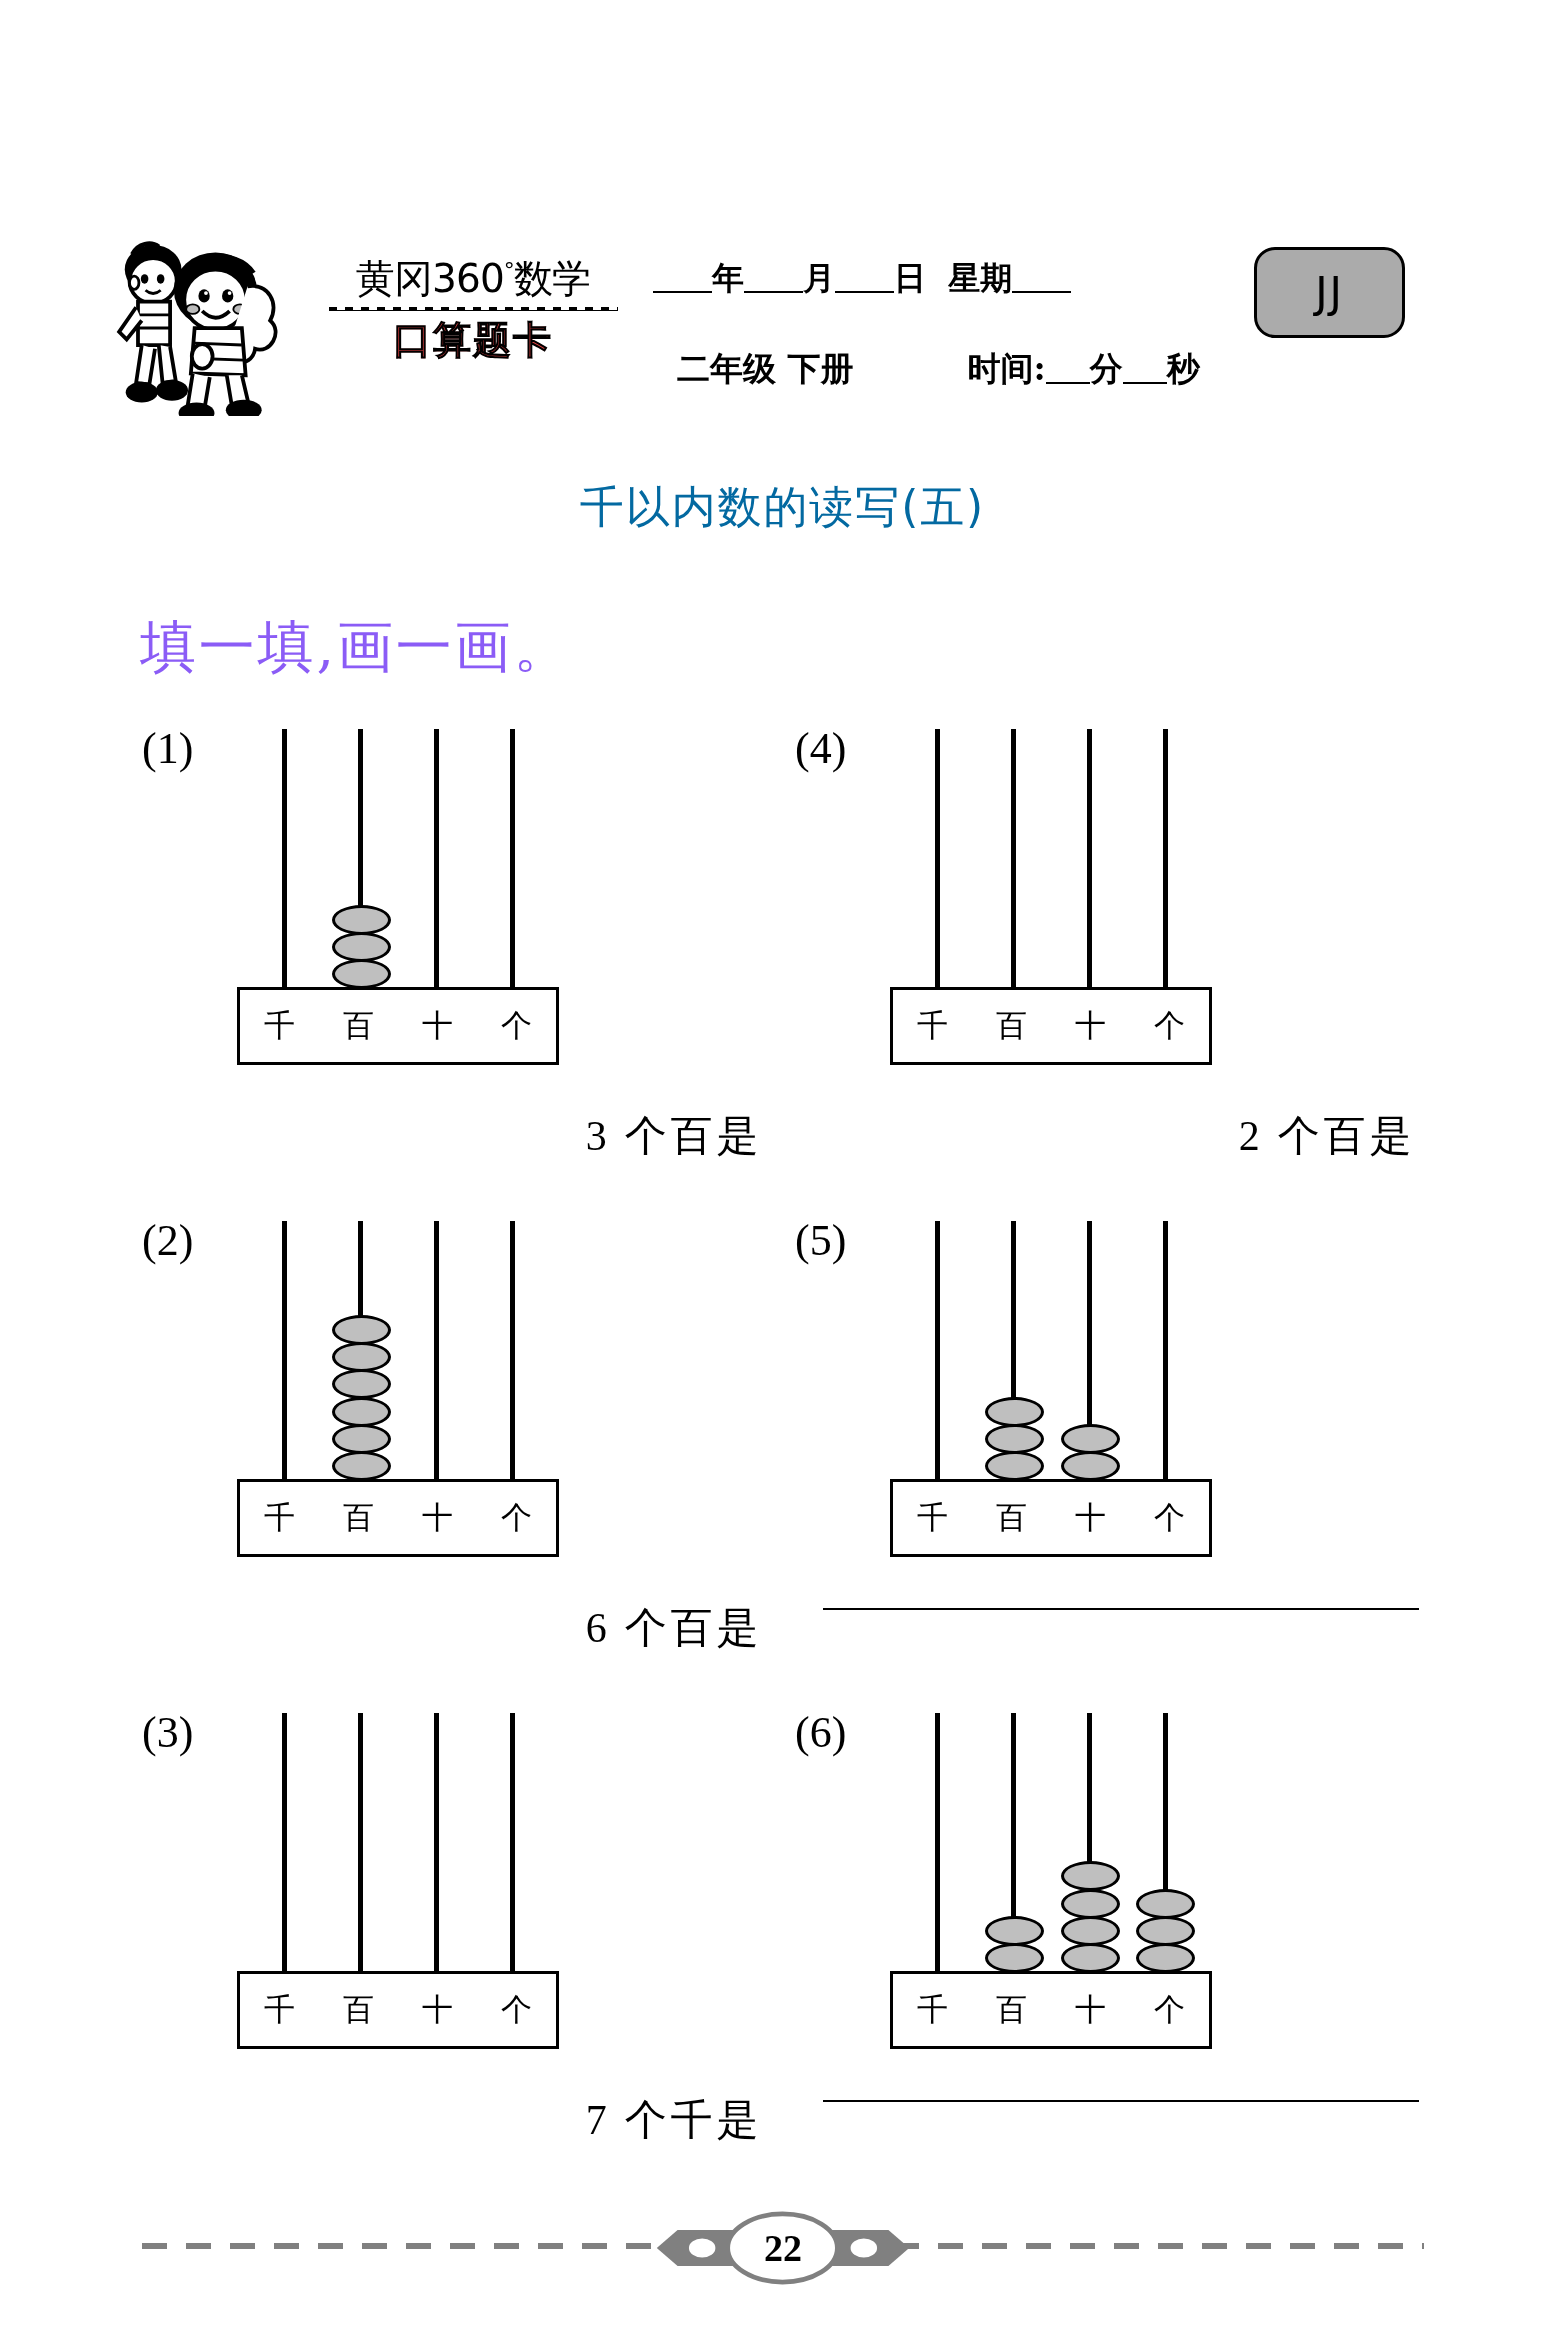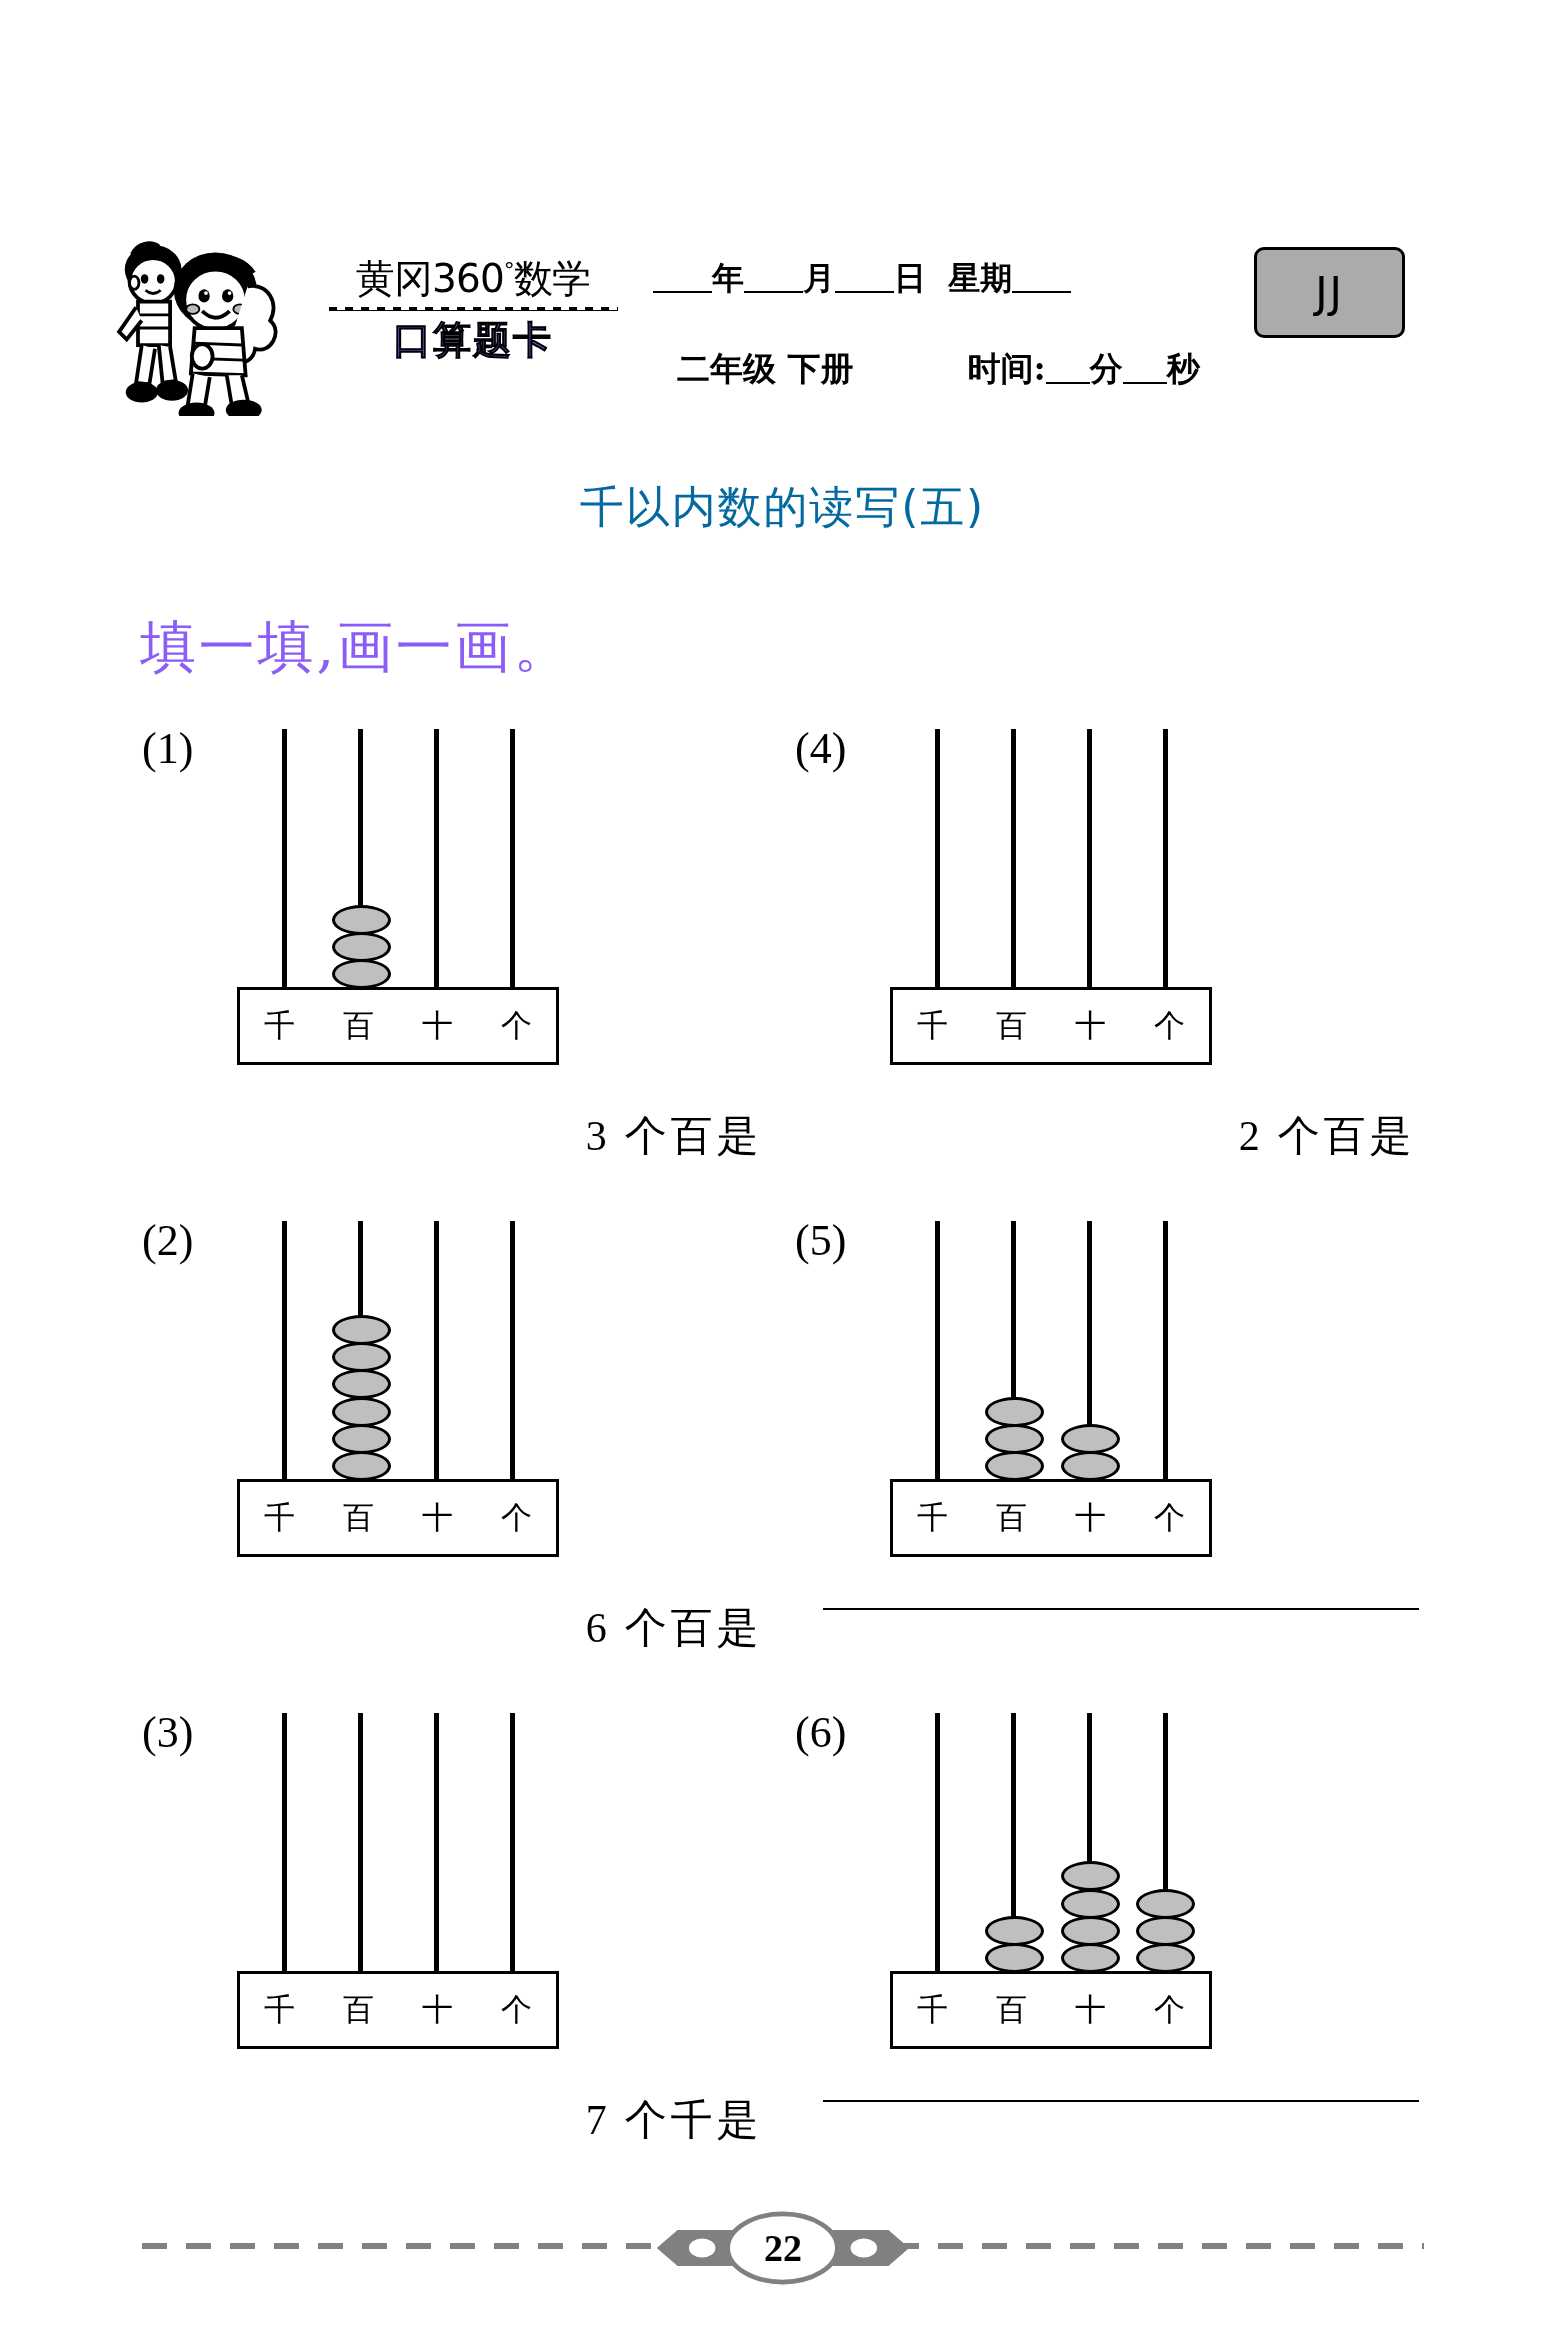--- a/index.html
+++ b/index.html
@@ -63,21 +63,21 @@
     border-bottom: 1.9px solid #000;
     width: 289px;
     margin-left: auto; margin-right: auto;
   }
   .brand-sub {
     font-family: "DejaVu Sans", sans-serif;
     font-weight: bold;
     font-size: 38px;
     line-height: 51px;
     letter-spacing: 1.9px;
-    color: #8b5cf6;
+    color: #ef4444;
     -webkit-text-stroke: 0.9px #000;
   }
 
   .date-row {
     position: absolute;
     left: 549px; top: 13.2px;
     font-family: "DejaVu Serif", serif;
     font-weight: bold;
     font-size: 32px;
     line-height: 49px;
@@ -96,21 +96,21 @@
     white-space: nowrap;
   }
   .grade-row .gap { display: inline-block; width: 114px; }
 
   .jj-badge {
     position: absolute;
     left: 1150px; top: 5.7px;
     width: 151px; height: 91px;
     background: #ababab;
     border: 3.8px solid #000;
-    border-radius: 10px;
+    border-radius: 21px;
     display: flex;
     align-items: center;
     justify-content: center;
     font-family: "DejaVu Sans", sans-serif;
     font-size: 42px;
     letter-spacing: 1.9px;
     color: #000;
   }
 
   

